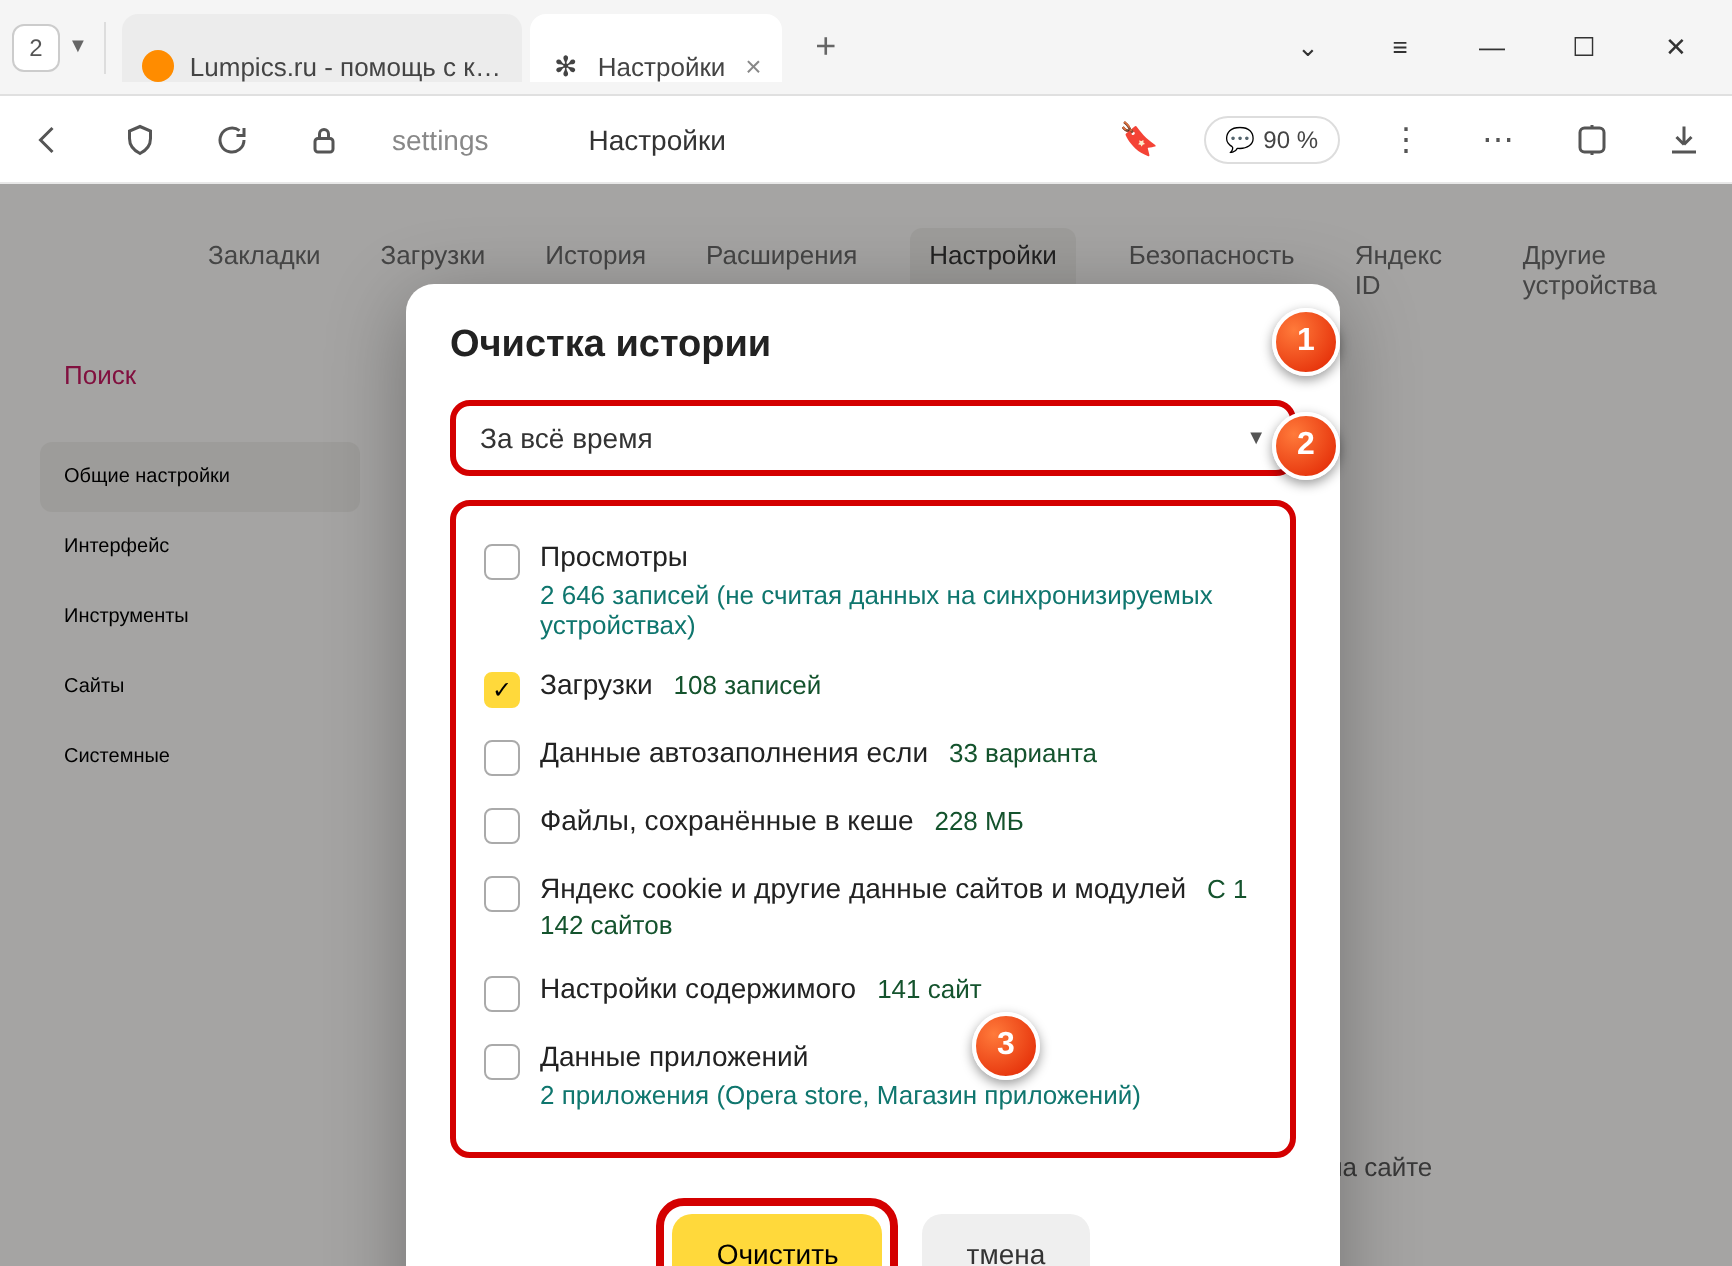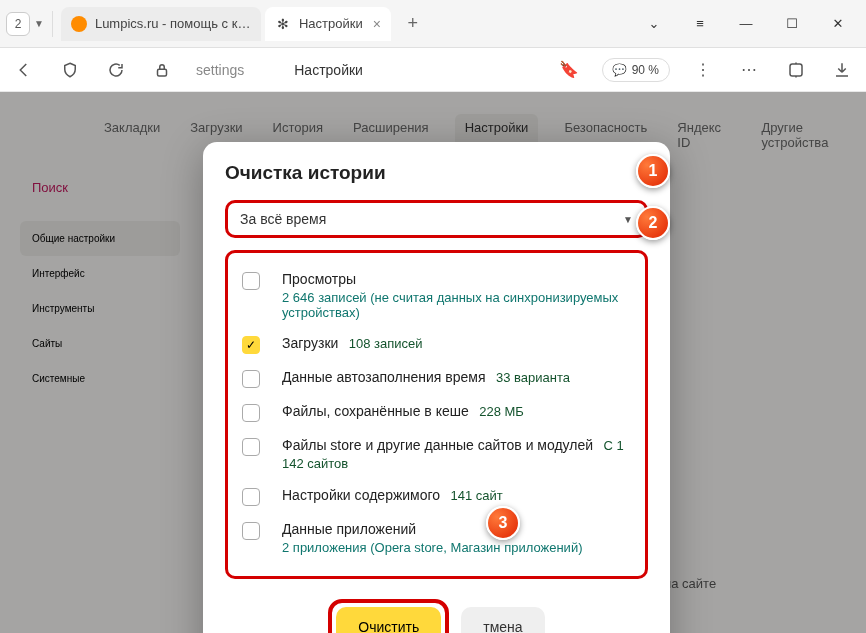--- a/index.html
+++ b/index.html
@@ -3,21 +3,21 @@
 <meta charset="utf-8">
 <style>
   * { box-sizing: border-box; margin: 0; padding: 0; font-family: Arial, sans-serif; }
   body { width: 866px; height: 633px; background: #f0f0f0; overflow: hidden; position: relative; }
 
   
   .titlebar { height: 48px; background: #f5f5f5; display: flex; align-items: center; padding: 0 6px; border-bottom: 1px solid #e0e0e0; }
   .space-chip { width: 24px; height: 24px; background: #fff; border: 1px solid #ccc; border-radius: 6px; display:flex; align-items:center; justify-content:center; font-size:12px; color:#555; }
   .chev-down { margin-left: 4px; color:#666; font-size:10px; }
   .divider-v { width:1px; height:26px; background:#ddd; margin:0 8px; }
-  .tab { height: 34px; background:#fff; border-radius: 8px 8px 0 0; display:flex; align-items:center; padding: 0 10px; font-size:13px; color:#444; margin-right:4px; position:relative; max-width:200px; }
+  .tab { height: 34px; background:#fff; border-radius: 8px 8px 0 0; display:flex; align-items:flex-end; padding: 0 10px; font-size:13px; color:#444; margin-right:4px; position:relative; max-width:200px; }
   .tab.inactive { background:#ececec; }
   .tab .favicon { width:16px; height:16px; border-radius:50%; margin-right:8px; flex-shrink:0; display:flex; align-items:center; justify-content:center; }
   .fv-lumpics { background:#ff8c00; }
   .fv-gear { color:#444; font-size:14px; }
   .tab .label { overflow:hidden; text-overflow:ellipsis; white-space:nowrap; }
   .tab .close { margin-left:10px; color:#888; font-size:14px; }
   .newtab { width:28px; height:28px; display:flex; align-items:center; justify-content:center; color:#666; font-size:18px; margin-left:4px; }
   .wbtns { margin-left:auto; display:flex; gap:2px; }
   .wbtn { width:44px; height:32px; display:flex; align-items:center; justify-content:center; color:#333; font-size:13px; }
 
@@ -53,21 +53,21 @@
   .modal { position:absolute; left:203px; top:50px; width:467px; background:#fff; border-radius:14px; padding:20px 22px 24px; box-shadow:0 8px 40px rgba(0,0,0,0.3); }
   .modal h2 { font-size:19px; font-weight:700; color:#222; margin-bottom:16px; }
   .modal .mclose { position:absolute; top:16px; right:18px; color:#bbb; font-size:18px; }
 
   .redbox { border:3px solid #d40000; border-radius:10px; }
 
   .period-select { width:100%; height:38px; padding:0 12px; font-size:14px; color:#333; display:flex; align-items:center; justify-content:space-between; }
   .period-select .chev { font-size:10px; color:#555; }
 
   .checklist { margin-top:12px; padding:10px 10px 14px; }
-  .ci { display:flex; align-items:flex-start; gap:22px; padding:7px 4px; }
+  .ci { display:flex; align-items:flex-start; gap:10px; padding:7px 4px; }
   .ci .box { width:18px; height:18px; border:1.5px solid #aaa; border-radius:4px; background:#fff; flex-shrink:0; margin-top:2px; display:flex; align-items:center; justify-content:center; font-size:12px; }
   .ci.checked .box { background:#ffd93b; border-color:#ffd93b; color:#000; }
   .ci .txt { font-size:14px; color:#222; }
   .ci .hint { font-size:13px; color:#14532d; margin-left:6px; }
   .ci .sub { font-size:13px; color:#0f766e; display:block; margin-top:2px; }
 
   .actions { display:flex; gap:12px; margin-top:20px; justify-content:center; align-items:center; }
   .btn { height:40px; padding:0 22px; border-radius:10px; font-size:14px; display:flex; align-items:center; }
   .btn-primary { background:#ffd93b; color:#000; }
   .btn-sec { background:#efefef; color:#333; }
@@ -211,35 +211,35 @@
       <div class="ci checked">
         <span class="box">✓</span>
         <div>
           <span class="txt">Загрузки</span>
           <span class="hint">108 записей</span>
         </div>
       </div>
       <div class="ci">
         <span class="box"></span>
         <div>
-          <span class="txt">Данные автозаполнения время</span>
+          <span class="txt">Данные автозаполнения если</span>
           <span class="hint">33 варианта</span>
         </div>
       </div>
       <div class="ci">
         <span class="box"></span>
         <div>
           <span class="txt">Файлы, сохранённые в кеше</span>
           <span class="hint">228 МБ</span>
         </div>
       </div>
       <div class="ci">
         <span class="box"></span>
         <div>
-          <span class="txt">Файлы store и другие данные сайтов и модулей</span>
+          <span class="txt">Яндекс cookie и другие данные сайтов и модулей</span>
           <span class="hint">С 1 142 сайтов</span>
         </div>
       </div>
       <div class="ci">
         <span class="box"></span>
         <div>
           <span class="txt">Настройки содержимого</span>
           <span class="hint">141 сайт</span>
         </div>
       </div>

